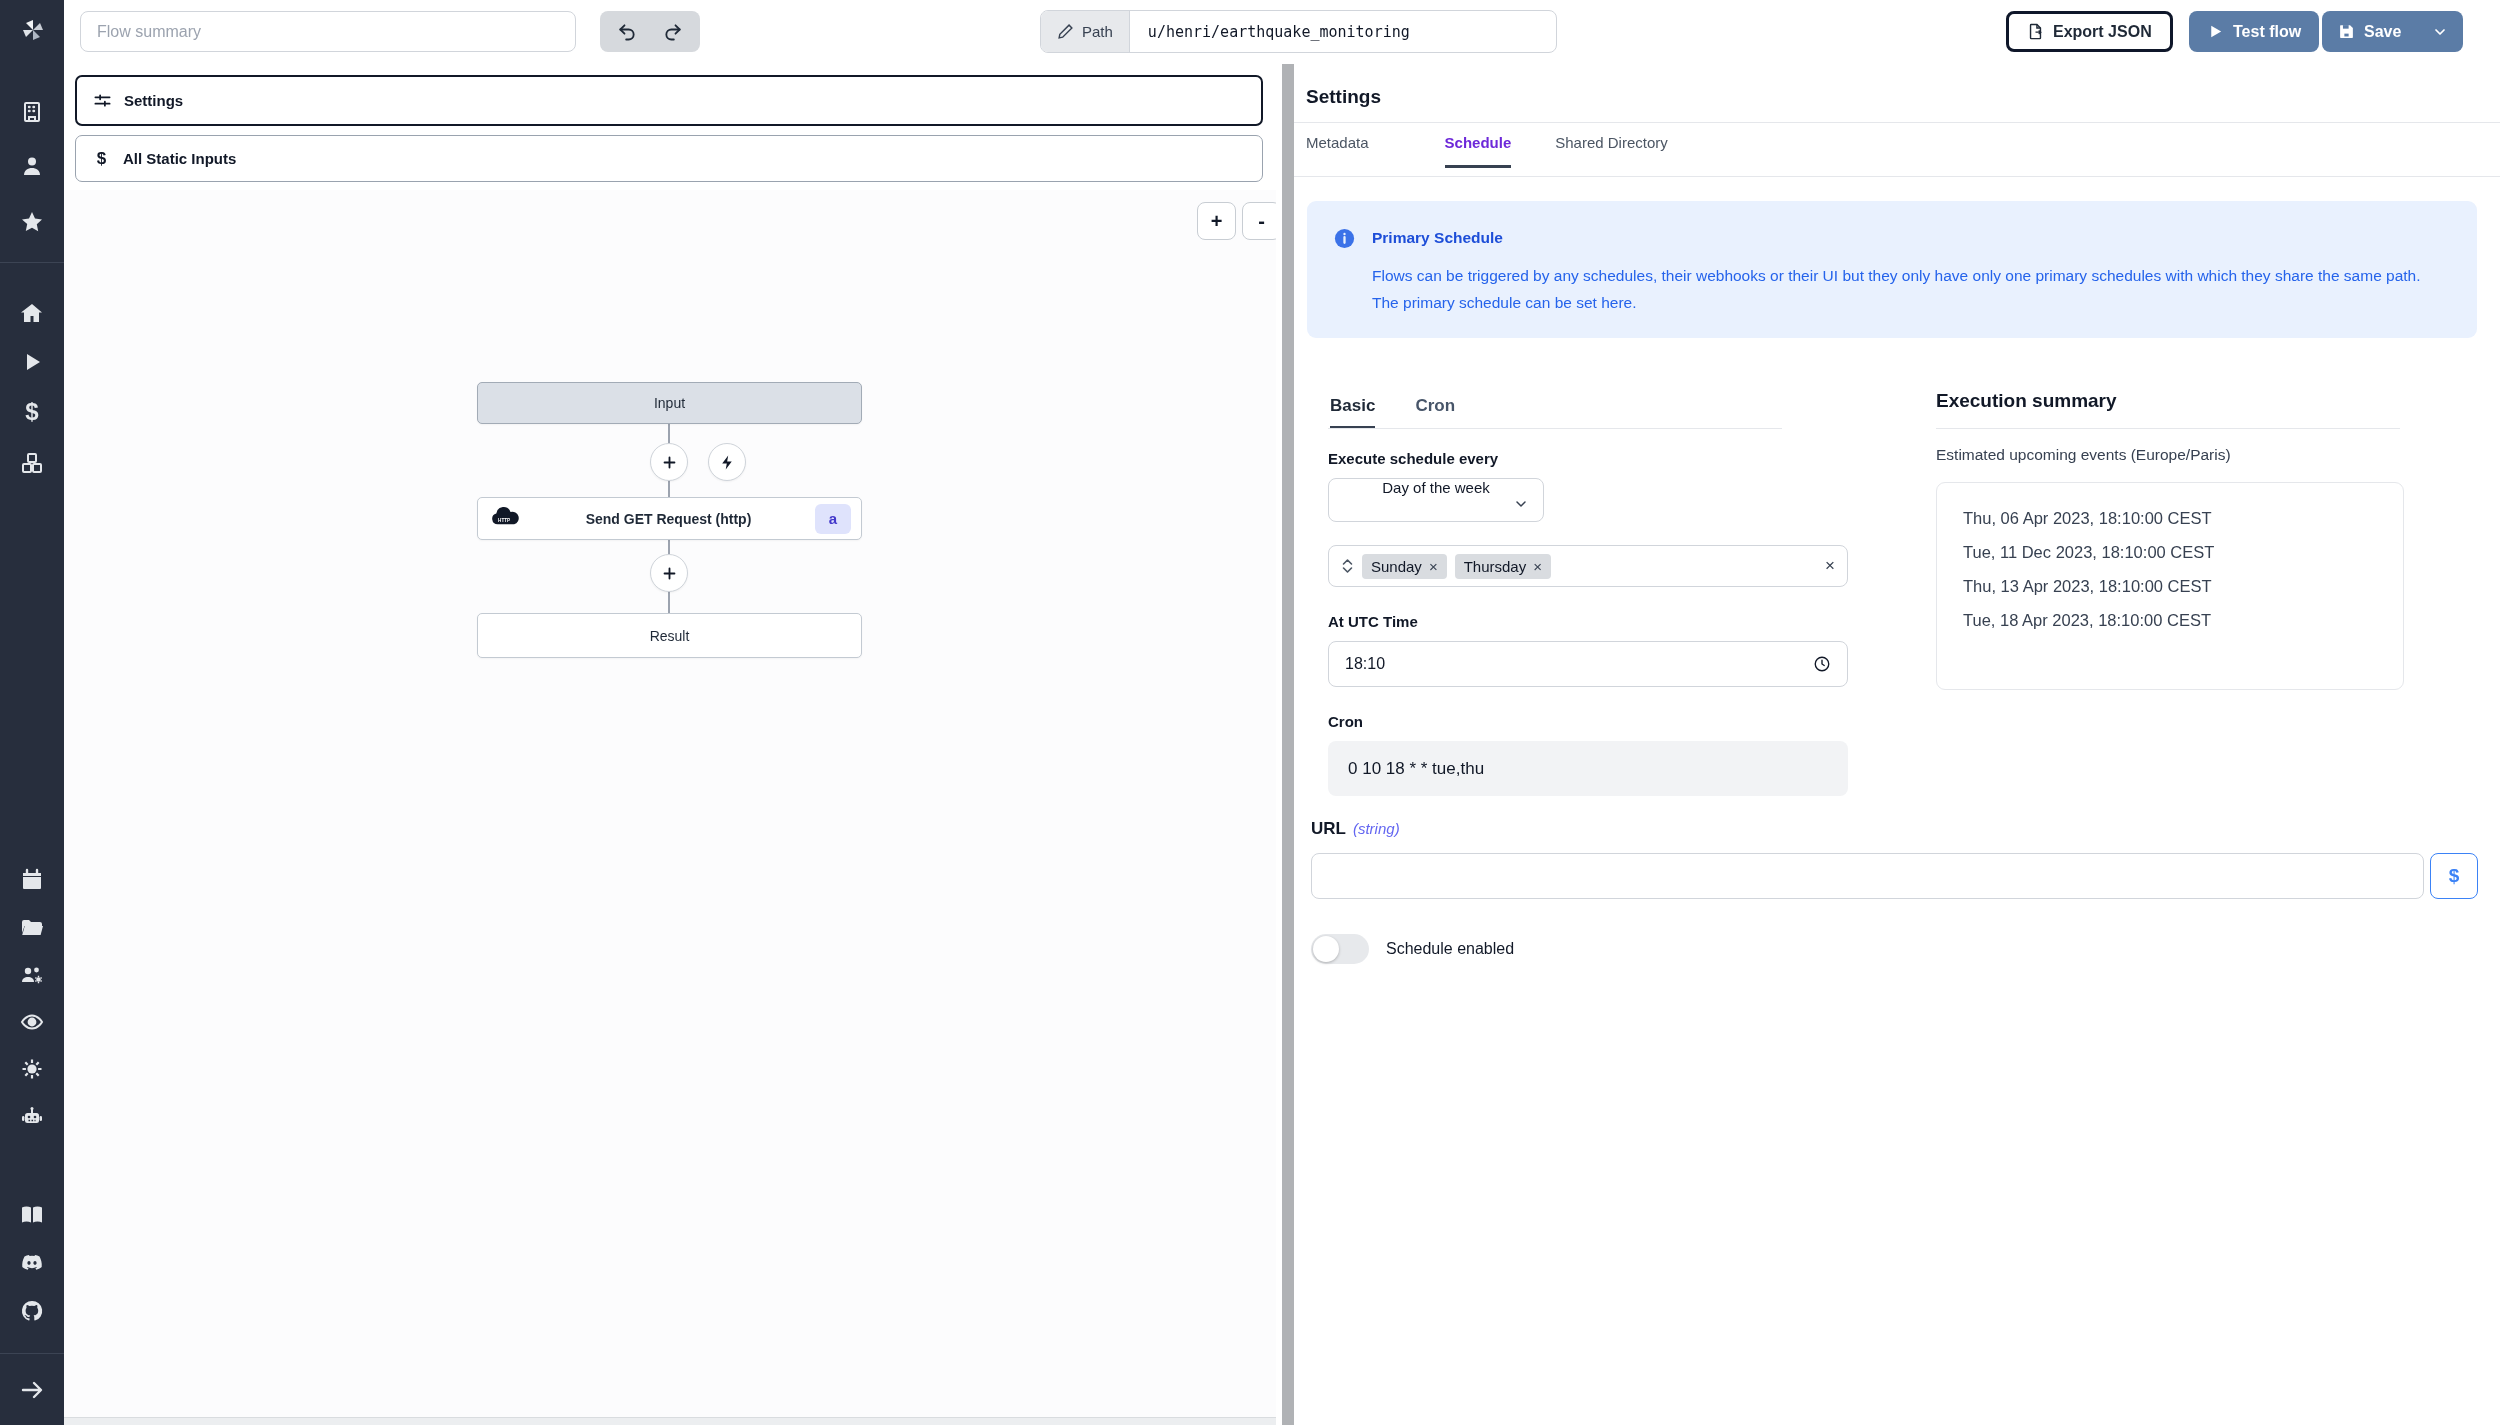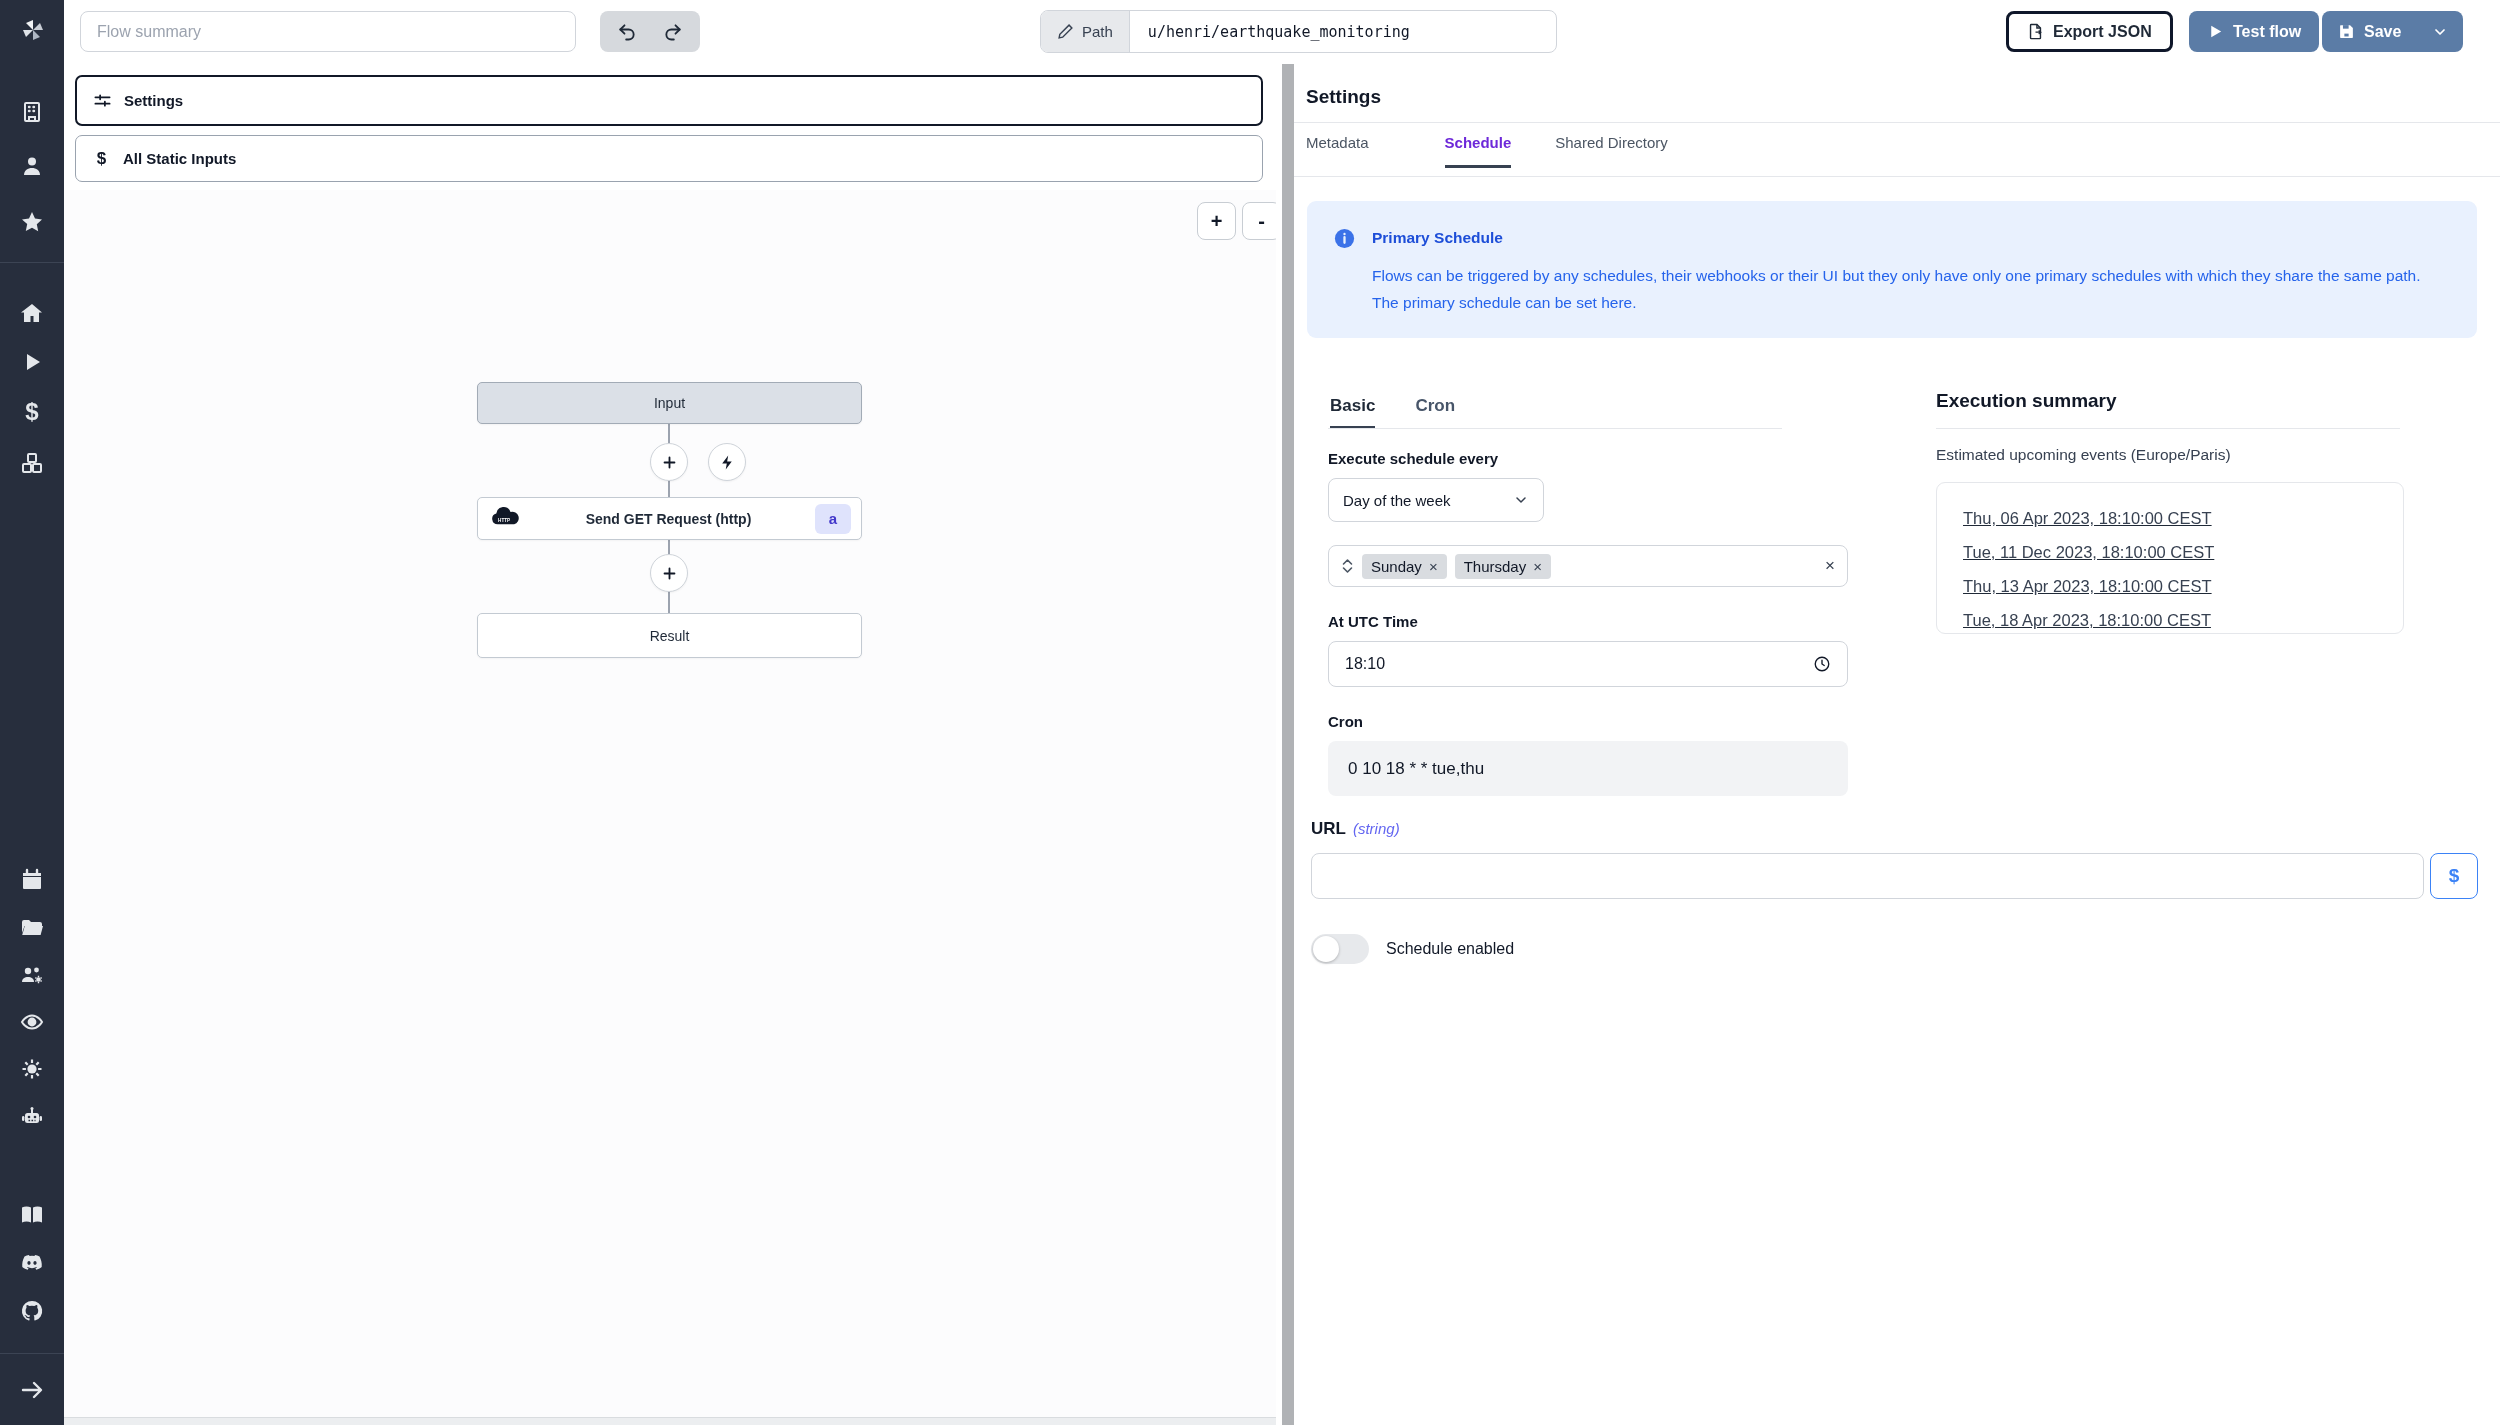--- a/index.html
+++ b/index.html
@@ -74,35 +74,35 @@
   .info-icon svg { width:23px; height:23px; }
   .info-title { font-size:15.5px; font-weight:700; color:#1d4ed8; padding-top:2px; }
   .info-body { margin:12px 0 0 39px; font-size:15.5px; line-height:1.75; color:#2563eb; max-width:1080px; }
 
   .sched-tabs { position:absolute; left:36px; top:332px; display:flex; gap:40px; }
   .sched-tab { font-size:17px; font-weight:700; color:#475569; padding-bottom:10px; }
   .sched-tab.active { color:#1f2937; border-bottom:3px solid #374151; }
   .sched-tabs-border { position:absolute; left:34px; top:364px; width:454px; height:1px; background:#e5e7eb; }
 
   .field-label { position:absolute; font-size:15px; font-weight:700; color:#111827; }
-  .select-box { position:absolute; left:34px; top:414px; width:216px; height:44px; border:1px solid #d1d5db; border-radius:8px; background:#fff; display:flex; align-items:center; padding:0 14px; font-size:15px; color:#111827; }
+  .select-box { position:absolute; left:34px; top:414px; width:216px; height:44px; border:1px solid #d1d5db; border-radius:8px; background:#fff; display:flex; align-items:center; padding:0 14px; font-size:15px; color:#111827;flex-direction:column; }
   .select-box svg { width:16px; height:16px; margin-left:auto; color:#374151; }
   .multiselect { position:absolute; left:34px; top:481px; width:520px; height:42px; border:1px solid #d1d5db; border-radius:8px; background:#fff; display:flex; align-items:center; gap:8px; padding:0 12px; }
   .ms-sort { color:#4b5563; display:flex; flex-direction:column; line-height:7px; font-size:10px; }
   .tag { background:#d9dce0; border-radius:4px; padding:4px 9px; font-size:15px; color:#111827; display:flex; align-items:center; gap:7px; }
   .tag .x { font-size:15px; color:#374151; }
   .ms-clear { margin-left:auto; color:#374151; font-size:17px; }
   .time-input { position:absolute; left:34px; top:577px; width:520px; height:46px; border:1px solid #d1d5db; border-radius:8px; display:flex; align-items:center; padding:0 16px; font-size:16px; color:#111827; }
   .time-input svg { width:18px; height:18px; margin-left:auto; color:#111827; }
   .cron-field { position:absolute; left:34px; top:677px; width:520px; height:55px; background:#f2f3f5; border-radius:8px; display:flex; align-items:center; padding:0 20px; font-size:17px; color:#111827; }
 
   .exec-title { position:absolute; left:642px; top:326px; font-size:19px; font-weight:700; color:#111827; }
   .exec-title-border { position:absolute; left:642px; top:364px; width:464px; height:1px; background:#e5e7eb; }
   .exec-sub { position:absolute; left:642px; top:382px; font-size:15.5px; color:#374151; }
-  .exec-list { position:absolute; left:642px; top:418px; width:468px; height:152px; border:1px solid #e5e7eb; border-radius:9px; padding:18px 0 16px 26px;text-decoration:underline; }
+  .exec-list { position:absolute; left:642px; top:418px; width:468px; height:208px; border:1px solid #e5e7eb; border-radius:9px; padding:18px 0 16px 26px; }
   .exec-item { font-size:16.5px; color:#374151; line-height:34px; }
 
   .url-row { position:absolute; left:17px; top:755px; font-size:17px; font-weight:700; color:#111827; }
   .url-type { font-weight:400; font-style:italic; color:#6366f1; font-size:15px; margin-left:7px; }
   .url-input { position:absolute; left:17px; top:789px; width:1113px; height:46px; border:1px solid #d1d5db; border-radius:8px; background:#fff; }
   .dollar-btn { position:absolute; left:2430px; top:853px; width:48px; height:46px; border:1.5px solid #3b82f6; border-radius:8px; background:#fff; color:#3b82f6; font-size:19px; font-weight:700; display:flex; align-items:center; justify-content:center; }
   .sched-enabled { position:absolute; left:17px; top:870px; display:flex; align-items:center; gap:17px; font-size:16px; color:#111827; }
 </style>
 </head>
 <body>

